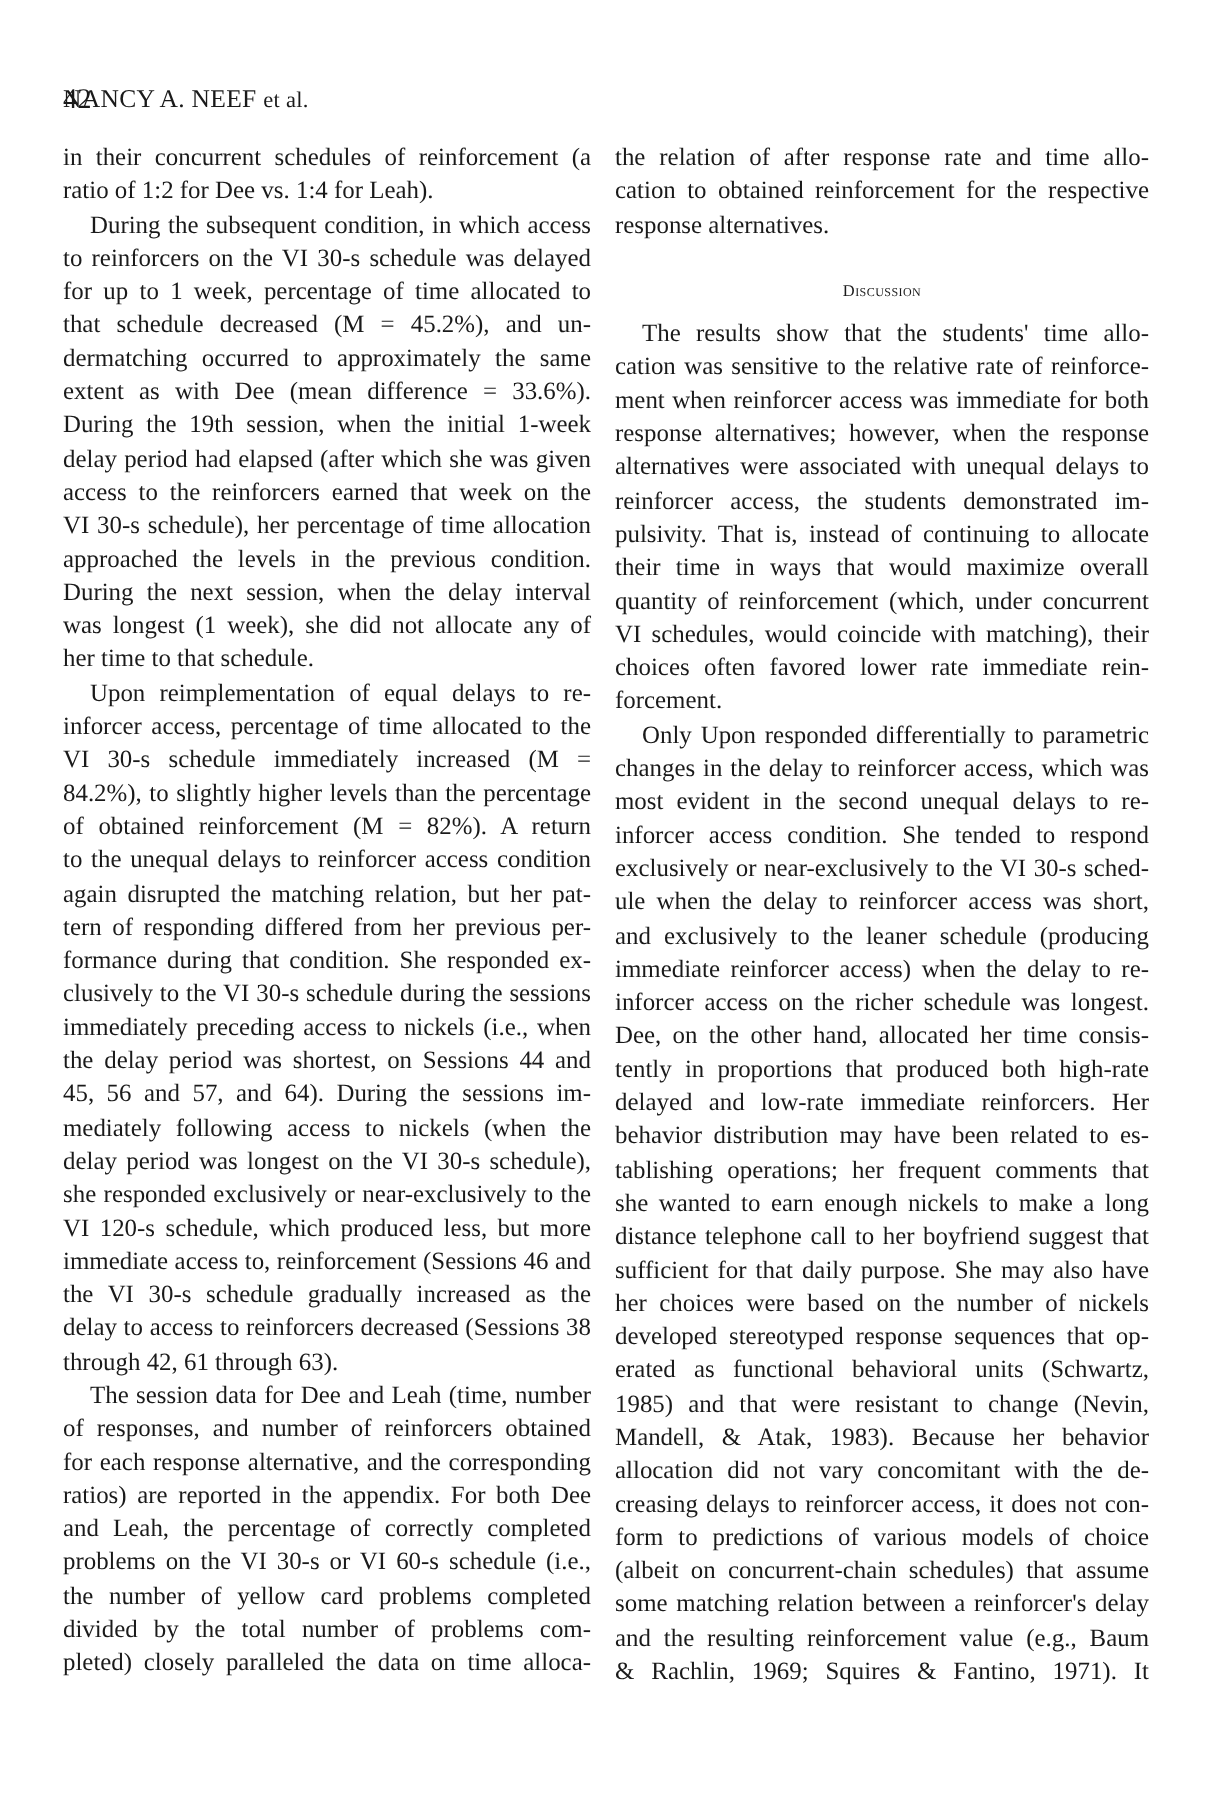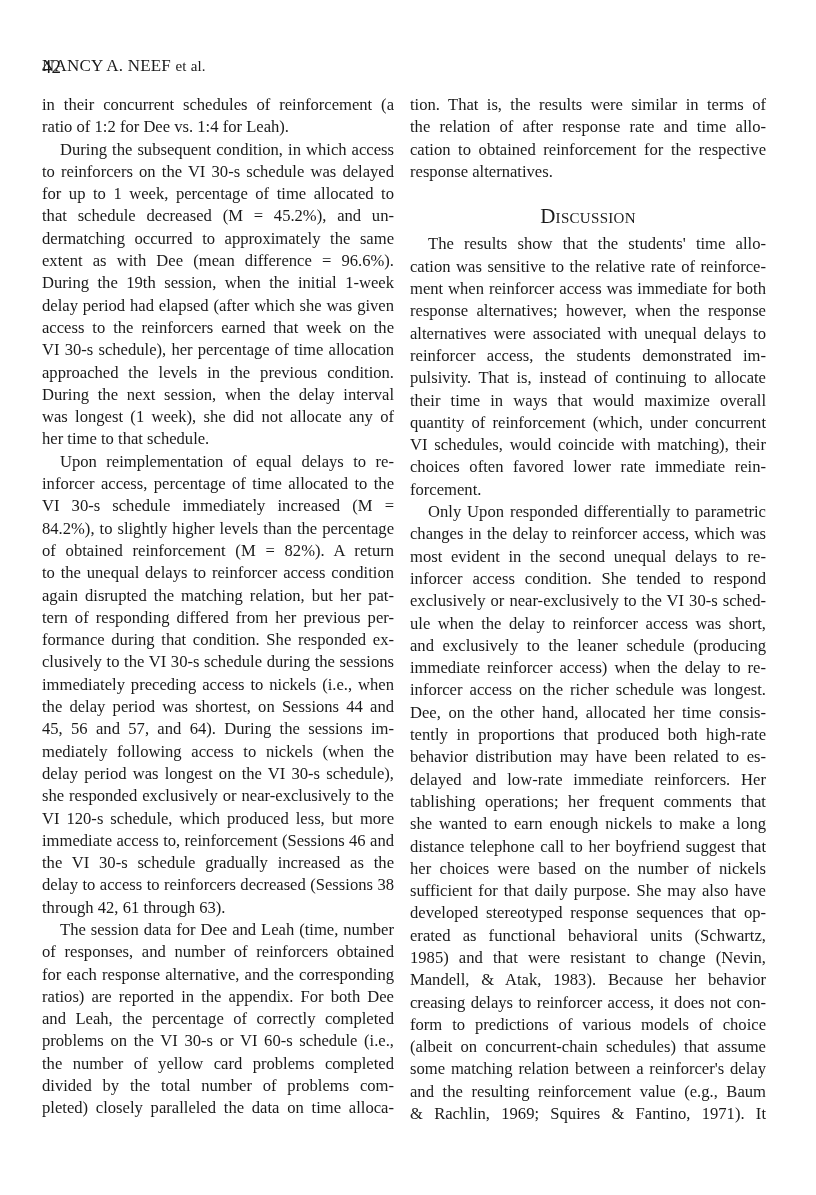--- a/index.html
+++ b/index.html
@@ -8,21 +8,21 @@
   .page-header { position: absolute; top: 56px; left: 42px; width: 724px; height: 26px; }
   .page-number { position: absolute; left: 0; top: 0; font-size: 19px; }
   .running-head { position: absolute; left: 0; right: 12px; top: 0; 
                   font-size: 17px; letter-spacing: 0.2px; }
   .running-head .etal { font-size: 15px; }
   .column { position: absolute; top: 94px; font-size: 16.6px; line-height: 22.3px;
             text-align: justify; hyphens: manual; }
   .col-left { left: 42px; width: 352px; }
   .col-right { left: 410px; width: 356px; }
   .para { margin: 0; }
-  .section-heading { text-align: center; font-variant: small-caps; font-size: 21px;
+  .section-heading { text-align: center; font-variant: small-caps; font-size: 11px;
                      margin: 22px 0 6px 0; letter-spacing: 0.3px; }
   .line { display: block; text-align: justify; text-align-last: justify; white-space: nowrap; }
   .line.last { text-align-last: left; }
   .line.first-indent { padding-left: 18px; font-family: Liberation Serif, serif; }
 </style>
 </head>
 <body>
 
 <div class="page-header">
   <span class="page-number">42</span>
@@ -36,21 +36,21 @@
     <div class="para">
       <span class="line">in their concurrent schedules of reinforcement (a</span>
       <span class="line last">ratio of 1:2 for Dee vs. 1:4 for Leah).</span>
     </div>
     <div class="para">
       <span class="line first-indent">During the subsequent condition, in which access</span>
       <span class="line">to reinforcers on the VI 30-s schedule was delayed</span>
       <span class="line">for up to 1 week, percentage of time allocated to</span>
       <span class="line">that schedule decreased (M = 45.2%), and un-</span>
       <span class="line">dermatching occurred to approximately the same</span>
-      <span class="line">extent as with Dee (mean difference = 96.6%).</span>
+      <span class="line">extent as with Dee (mean difference = 33.6%).</span>
       <span class="line">During the 19th session, when the initial 1-week</span>
       <span class="line">delay period had elapsed (after which she was given</span>
       <span class="line">access to the reinforcers earned that week on the</span>
       <span class="line">VI 30-s schedule), her percentage of time allocation</span>
       <span class="line">approached the levels in the previous condition.</span>
       <span class="line">During the next session, when the delay interval</span>
       <span class="line">was longest (1 week), she did not allocate any of</span>
       <span class="line last">her time to that schedule.</span>
     </div>
     <div class="para">
@@ -85,21 +85,20 @@
       <span class="line">problems on the VI 30-s or VI 60-s schedule (i.e.,</span>
       <span class="line">the number of yellow card problems completed</span>
       <span class="line">divided by the total number of problems com-</span>
       <span class="line">pleted) closely paralleled the data on time alloca-</span>
     </div>
   </div>
 
 <div class="column col-right" id="right-col">
   <div id="right-cont">
       <div class="para">
-        <span class="line">tion. That is, the results were similar in terms of</span>
         <span class="line">the relation of after response rate and time allo-</span>
         <span class="line">cation to obtained reinforcement for the respective</span>
         <span class="line last">response alternatives.</span>
       </div>
     </div>
   <div class="section-heading">Discussion</div>
   <div id="right-paras">
       <div class="para">
         <span class="line first-indent">The results show that the students' time allo-</span>
         <span class="line">cation was sensitive to the relative rate of reinforce-</span>
@@ -119,31 +118,32 @@
         <span class="line">changes in the delay to reinforcer access, which was</span>
         <span class="line">most evident in the second unequal delays to re-</span>
         <span class="line">inforcer access condition. She tended to respond</span>
         <span class="line">exclusively or near-exclusively to the VI 30-s sched-</span>
         <span class="line">ule when the delay to reinforcer access was short,</span>
         <span class="line">and exclusively to the leaner schedule (producing</span>
         <span class="line">immediate reinforcer access) when the delay to re-</span>
         <span class="line">inforcer access on the richer schedule was longest.</span>
         <span class="line">Dee, on the other hand, allocated her time consis-</span>
         <span class="line">tently in proportions that produced both high-rate</span>
+        <span class="line">delayed and low-rate immediate reinforcers. Her</span>
         <span class="line">behavior distribution may have been related to es-</span>
-        <span class="line">delayed and low-rate immediate reinforcers. Her</span>
         <span class="line">tablishing operations; her frequent comments that</span>
         <span class="line">she wanted to earn enough nickels to make a long</span>
         <span class="line">distance telephone call to her boyfriend suggest that</span>
+        <span class="line">sufficient for that daily purpose. She may also have</span>
         <span class="line">her choices were based on the number of nickels</span>
-        <span class="line">sufficient for that daily purpose. She may also have</span>
         <span class="line">developed stereotyped response sequences that op-</span>
         <span class="line">erated as functional behavioral units (Schwartz,</span>
         <span class="line">1985) and that were resistant to change (Nevin,</span>
         <span class="line">Mandell, &amp; Atak, 1983). Because her behavior</span>
+        <span class="line">allocation did not vary concomitant with the de-</span>
         <span class="line">creasing delays to reinforcer access, it does not con-</span>
         <span class="line">form to predictions of various models of choice</span>
         <span class="line">(albeit on concurrent-chain schedules) that assume</span>
         <span class="line">some matching relation between a reinforcer's delay</span>
         <span class="line">and the resulting reinforcement value (e.g., Baum</span>
         <span class="line">&amp; Rachlin, 1969; Squires &amp; Fantino, 1971). It</span>
       </div>
     </div>
 </div>
 

